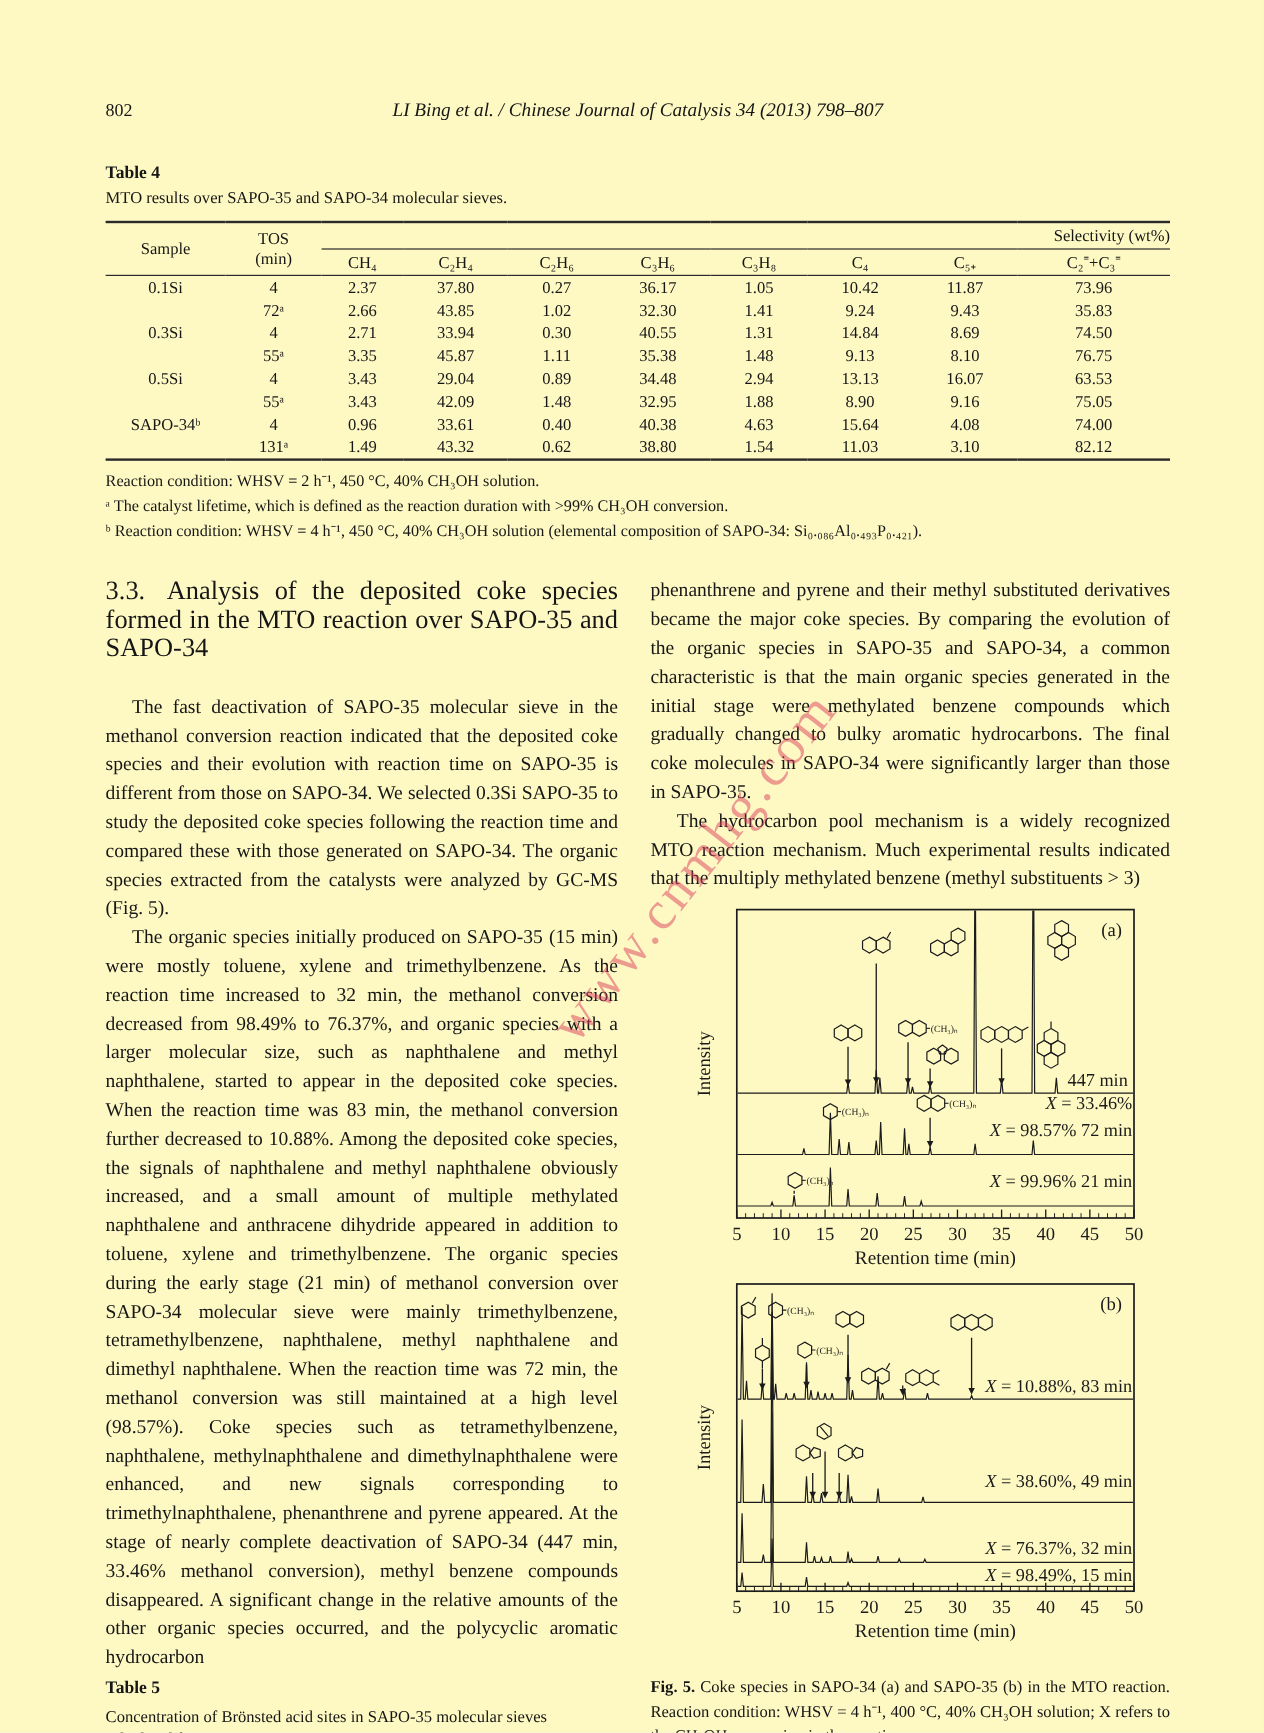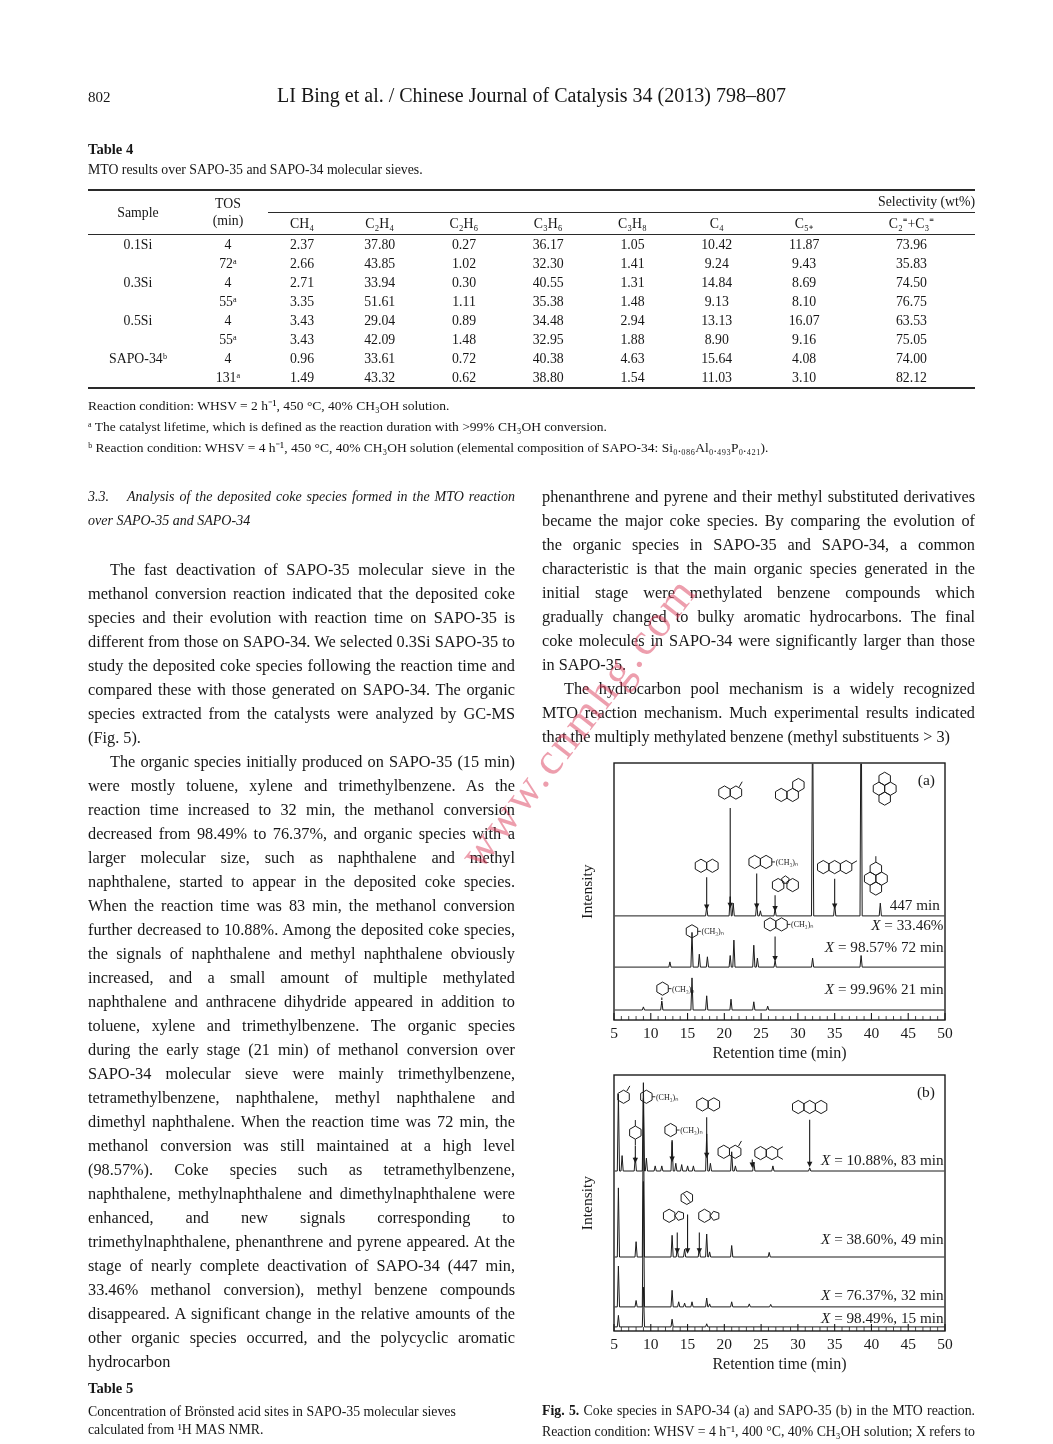--- a/index.html
+++ b/index.html
@@ -1,38 +1,38 @@
 <!DOCTYPE html>
 <html><head>
 <meta charset="utf-8">
 <style>
 *{margin:0;padding:0;box-sizing:border-box}
 html,body{width:1053px;height:1444px}
 body{background:#efeeea;font-family:"Liberation Serif",serif;color:#161616;position:relative;overflow:hidden}
-.page{position:absolute;inset:0;background:#ffffff;padding:84px 78px 0 88px}
+.page{position:absolute;inset:0;background:#fef9c3;padding:84px 78px 0 88px}
 .pg-head{display:flex;align-items:baseline;font-size:15px}
 .pg-num{width:140px}
-.pg-run{flex:1;text-align:center;font-size:20px}
+.pg-run{flex:1;text-align:center;font-style:italic;font-size:16px}
 .pg-sp{width:140px}
 .t4wrap{margin-top:34px}
 .tbl-title{font-weight:bold;font-size:14.6px}
 .tbl-cap{font-size:13.8px;margin:3px 0 9px;line-height:1.35}
 table{width:100%;border-collapse:collapse;font-size:13.8px}
 .t4{border-top:2px solid #2a2a2a;border-bottom:2px solid #2a2a2a}
 .t4 th{font-weight:normal;padding:2px 0;line-height:1.25}
 .t4 th.sel{border-bottom:1px solid #2a2a2a;text-align:right}
 .t4 th[rowspan]{border-bottom:1px solid #2a2a2a;vertical-align:middle}
 .t4 th.left,.t4 td:first-child{text-align:center}
 .t4 thead tr.sub th{border-bottom:1px solid #2a2a2a;text-align:center}
 .t4 td{text-align:center;padding:1.5px 0}
 .c-sample{width:100px}.c-tos{width:80px}
 .fnotes{font-size:13.5px;line-height:1.55;margin-top:7px}
 .cols{display:flex;gap:27px;margin-top:26px}
 .col{width:433px;font-size:16.3px;line-height:24px;text-align:justify}
-h3.sec{font-style:italic;font-weight:normal;font-size:14px;line-height:24px;margin-bottom:25px}
+h3.sec{font-weight:normal;font-size:22px;line-height:24px;margin-bottom:25px}
 h3.sec .secnum{margin-right:18px}
 p.ind{text-indent:22px}
 .t5wrap{margin-top:2px;text-align:left}
 figure{margin-top:4px}
 svg{display:block}
 svg text{font-family:"Liberation Serif",serif;fill:#1b1b1b}
 #fig-b{margin-top:4px}
 figcaption{font-size:13.8px;line-height:1.5;text-align:justify;margin-top:24px}
 .capb{font-weight:bold}
 .watermark{position:absolute;left:448px;top:846px;transform:rotate(-52deg);transform-origin:0 0;
@@ -107,21 +107,21 @@
             <td>40.55</td>
             <td>1.31</td>
             <td>14.84</td>
             <td>8.69</td>
             <td>74.50</td>
           </tr>
           <tr>
             <td></td>
             <td>55ᵃ</td>
             <td>3.35</td>
-            <td>51.61</td>
+            <td>45.87</td>
             <td>1.11</td>
             <td>35.38</td>
             <td>1.48</td>
             <td>9.13</td>
             <td>8.10</td>
             <td>76.75</td>
           </tr>
           <tr>
             <td>0.5Si</td>
             <td>4</td>
@@ -144,21 +144,21 @@
             <td>1.88</td>
             <td>8.90</td>
             <td>9.16</td>
             <td>75.05</td>
           </tr>
           <tr>
             <td>SAPO-34ᵇ</td>
             <td>4</td>
             <td>0.96</td>
             <td>33.61</td>
-            <td>0.72</td>
+            <td>0.40</td>
             <td>40.38</td>
             <td>4.63</td>
             <td>15.64</td>
             <td>4.08</td>
             <td>74.00</td>
           </tr>
           <tr>
             <td></td>
             <td>131ᵃ</td>
             <td>1.49</td>

